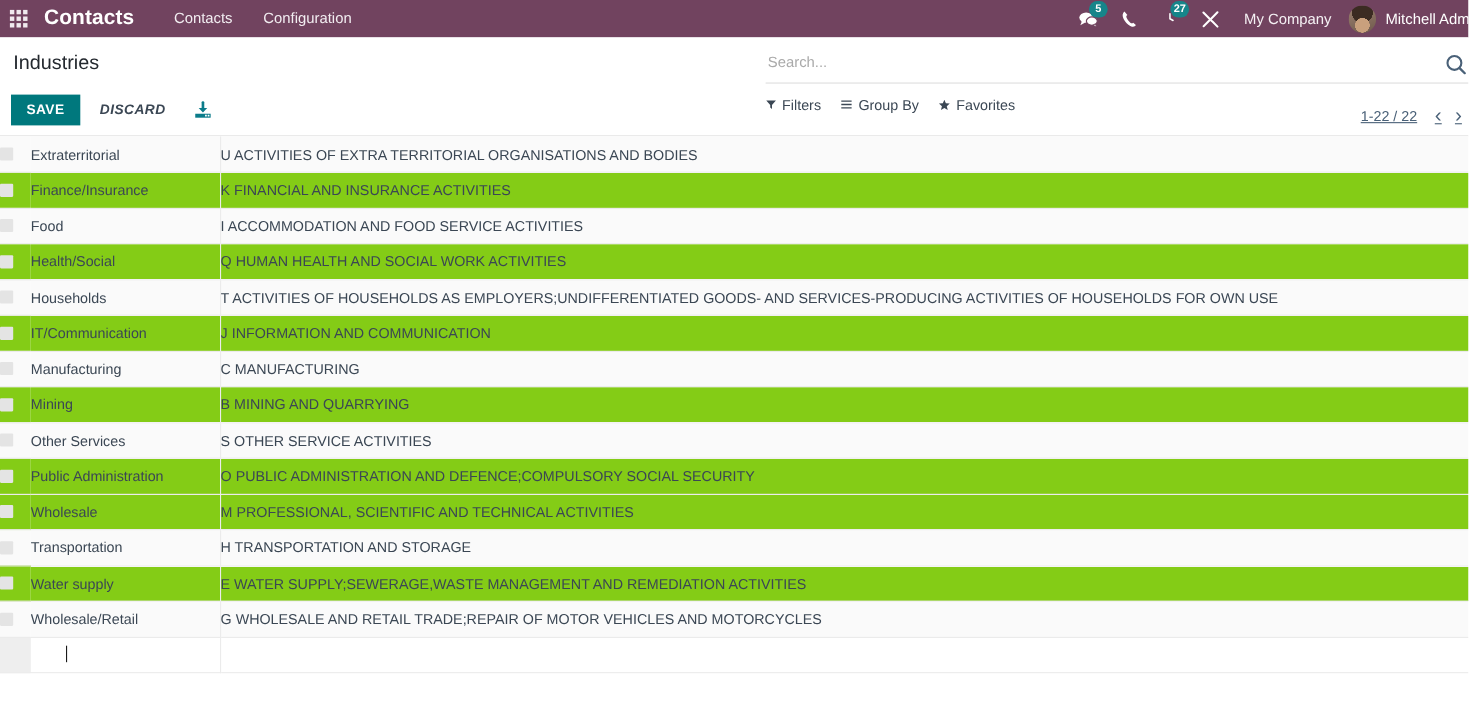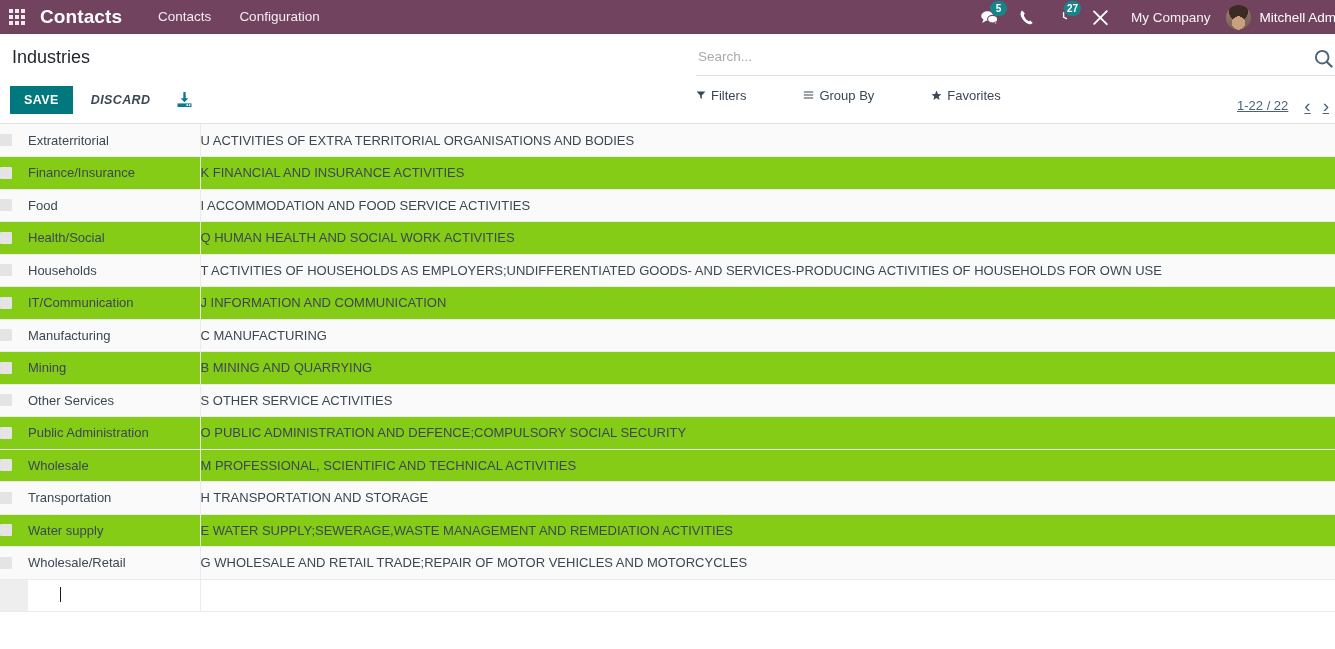--- a/index.html
+++ b/index.html
@@ -182,21 +182,20 @@
     padding: 0 2px 4px 2px;
   }
   #search-input::placeholder { color: #aaaaaa; }
   #search-icon { padding-right: 2px; display: flex; align-items: center; cursor: pointer; }
 
   #filter-row {
     display: flex;
     align-items: center;
     height: 38px;
     position: relative;
-    gap: 39px;
   }
   .filter-btn {
     font-size: 13px;
     color: #3b4754;
     margin-right: 18px;
     cursor: pointer;
     display: flex;
     align-items: center;
     white-space: nowrap;
   }

